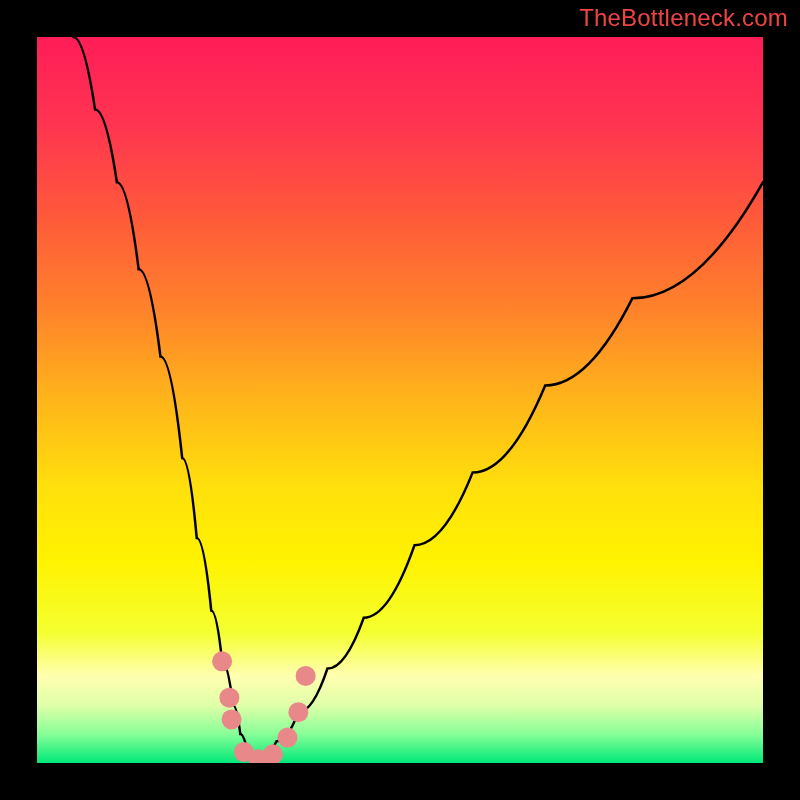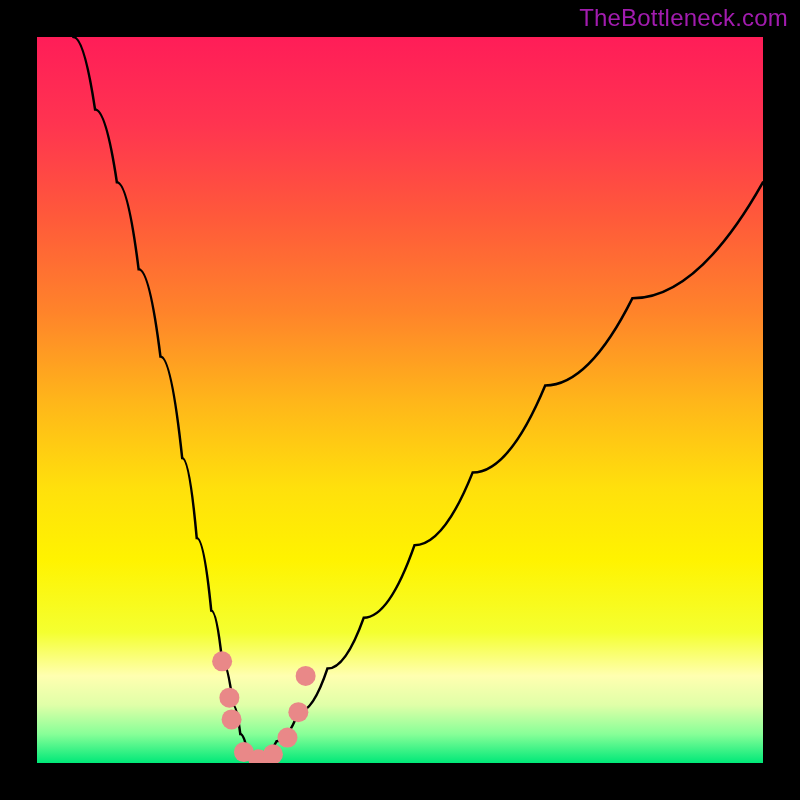--- a/index.html
+++ b/index.html
@@ -33,21 +33,21 @@
     display: block;
     width: 726px;
     height: 726px;
   }
   .attribution {
     position: absolute;
     top: 4px;
     right: 12px;
     font-size: 24px;
     font-weight: 500;
-    color: #a21caf;
+    color: #ef4444;
     letter-spacing: 0.2px;
   }
 </style>
 </head>
 <body>
 
 <div class="chart-frame">
   <div class="plot-area">
     <svg class="plot-svg" viewBox="0 0 726 726" preserveAspectRatio="none">
       <defs>

